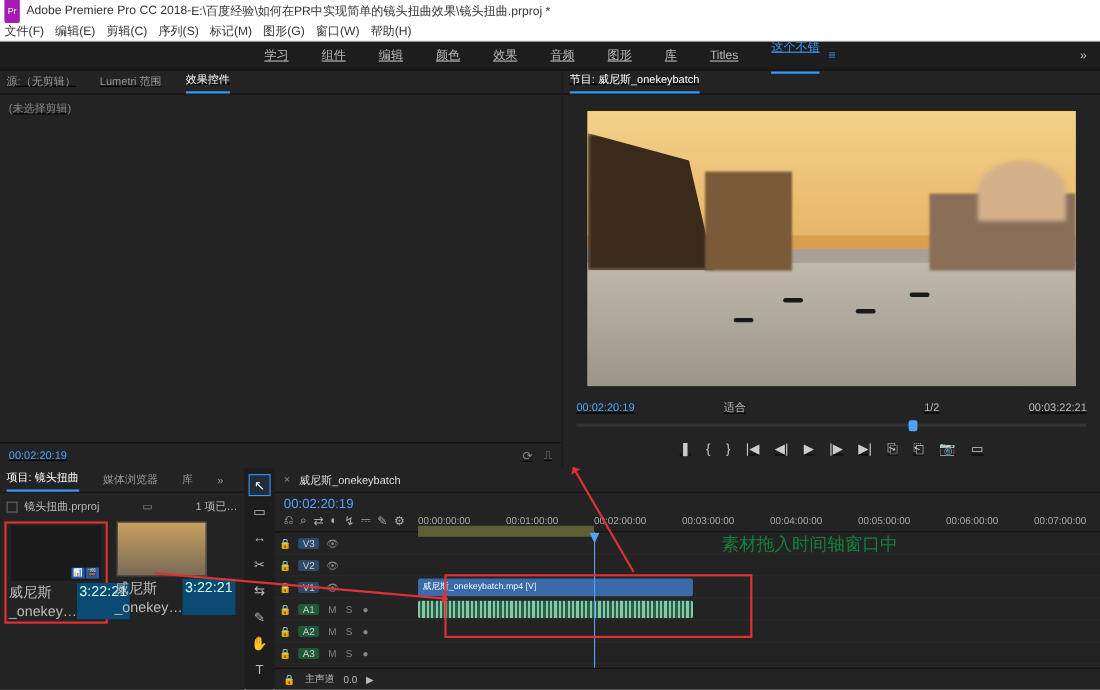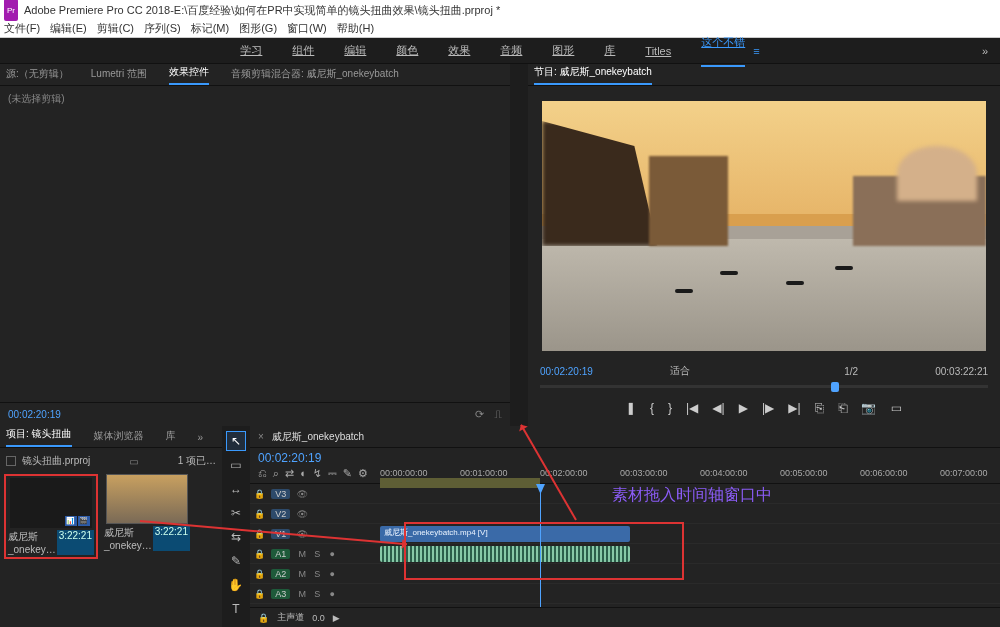--- a/index.html
+++ b/index.html
@@ -7,21 +7,21 @@
 .titlebar { height:20px; background:#fff; display:flex; align-items:center; padding:0 4px; font-size:11px; color:#333; }
 .titlebar .pr-icon { width:14px; height:22px; background:#a21caf; display:flex; align-items:center; justify-content:center; color:#fff; font-size:8px; font-weight:normal; border-radius:2px; margin-right:6px; }
 .menubar { height:18px; background:#fff; display:flex; align-items:center; padding:0 4px; font-size:11px; color:#333; gap:10px; border-bottom:1px solid #ccc; }
 .menubar span { cursor:default; }
 .workspace { height:calc(627px - 38px); background:#1d1d1d; display:flex; flex-direction:column; }
 .ws-tabs { height:26px; background:#1d1d1d; display:flex; align-items:center; justify-content:center; gap:30px; font-size:11px; color:#bbb; border-bottom:1px solid #111; position:relative; }
 .ws-tabs .ws-tab { cursor:default;text-decoration:underline; }
 .ws-tabs .ws-active { color:#3a99fc; border-bottom:2px solid #3a99fc; padding-bottom:15px; }
 .ws-tabs .ws-hamburger { color:#3a99fc; margin-left:-22px; }
 .ws-tabs .ws-more { position:absolute; right:12px; color:#bbb; }
-.panels-top { flex:0 0 362px; display:flex; gap:18px; }
+.panels-top { flex:0 0 362px; display:flex; gap:2px;text-decoration:underline; }
 .panels-bottom { flex:1; display:flex; gap:2px; }
 .panel { background:#232323; display:flex; flex-direction:column; min-width:0; }
 .panel-tabs { height:22px; display:flex; align-items:flex-end; font-size:10px; color:#999; padding:0 6px; gap:22px; border-bottom:1px solid #111; }
 .panel-tabs .ptab { cursor:default; padding-bottom:4px; }
 .panel-tabs .ptab.active { color:#fff; border-bottom:2px solid #3a99fc; }
 .source-left { flex:0 0 510px; }
 .program-right { flex:1; }
 .source-body { flex:1; display:flex; flex-direction:column; }
 .noselect { font-size:10px; color:#888; padding:6px 8px; }
 .fill { flex:1; }
@@ -50,21 +50,21 @@
 .proj-row1 { display:flex; align-items:center; justify-content:space-between; padding:2px 2px 6px; }
 .proj-filter { display:flex; align-items:center; gap:6px; }
 .proj-filter .box { width:10px; height:10px; border:1px solid #666; }
 .proj-bins { display:flex; gap:6px; }
 .proj-bin { border:2px solid #d33; padding:2px; display:flex; flex-direction:column; align-items:center; }
 .thumb-slot { width:82px; height:50px; background:#1a1a1a; position:relative; }
 .thumb-slot.sel { border:1px solid #555; }
 .thumb-slot .av { position:absolute; right:2px; bottom:2px; display:flex; gap:1px; }
 .thumb-slot .av div { width:12px; height:10px; background:#2b5aa8; font-size:7px; color:#bde; display:flex; align-items:center; justify-content:center; }
 .thumb-slot.alt { background:linear-gradient(#c8a060,#7a6a56); }
-.bin-label { display:flex; justify-content:space-between; width:86px; font-size:10px; margin-top:2px; }
+.bin-label { display:flex; justify-content:space-between; width:86px; font-size:13px; margin-top:2px; }
 .bin-label .dur { background:#0b4b73; color:#cfe; padding:0 2px; }
 .tools { flex:0 0 24px; background:#1d1d1d; display:flex; flex-direction:column; gap:6px; padding:6px 0; align-items:center; color:#bbb; font-size:12px; }
 .tools span { cursor:default; width:18px; height:18px; display:flex; align-items:center; justify-content:center; }
 .tools .sel { background:#3a99fc22; outline:1px solid #3a99fc; color:#fff; }
 .timeline { flex:1; background:#232323; display:flex; flex-direction:column; position:relative; }
 .tl-header { height:22px; display:flex; align-items:center; font-size:10px; color:#ddd; padding:0 8px; gap:8px; border-bottom:1px solid #111; }
 .tl-tc-row { display:flex; align-items:center; height:36px; border-bottom:1px solid #111; }
 .tl-tc-left { width:130px; padding:0 8px; display:flex; flex-direction:column; gap:2px; }
 .tl-tc-left .tc { color:#4fa3ff; font-size:12px; }
 .tl-tc-left .icons { display:flex; gap:6px; font-size:11px; color:#aaa; }
@@ -87,21 +87,21 @@
 .clip { position:absolute; top:2px; left:0; height:16px; border-radius:2px; font-size:8px; color:#eaf3ff; padding:1px 4px; overflow:hidden; }
 .clip.video { background:#3a6aa8; width:250px; }
 .clip.audio { background:#2b5e4a; width:250px; background-image:repeating-linear-gradient(90deg,#87c9a7 0 2px,transparent 2px 4px); }
 .red-box1 { position:absolute; border:2px solid #d33; left:404px; top:522px; width:280px; height:58px; pointer-events:none; }
 .arrow { position:absolute; width:2px; background:#d33; pointer-events:none; }
 .arrow::after { content:""; position:absolute; width:0; height:0; border:5px solid transparent; }
 .arrow1 { left:140px; top:520px; height:2px; width:268px; transform-origin:left; transform:rotate(5deg); }
 .arrow1::after { right:-5px; top:-4px; border-left-color:#d33; }
 .arrow2 { left:575px; top:410px; height:110px; transform:rotate(-30deg); transform-origin:bottom; }
 .arrow2::after { top:-5px; left:-4px; border-bottom-color:#d33; }
-.annot { position:absolute; left:612px; top:485px; color:#8b5cf6; font-size:16px; pointer-events:none; }
+.annot { position:absolute; left:656px; top:485px; color:#15803d; font-size:16px; pointer-events:none; }
 .master { height:20px; display:flex; align-items:center; gap:8px; font-size:9px; color:#bbb; padding:0 8px; border-top:1px solid #111; }
 </style>
 </head>
 <body>
 
 <div class="titlebar">
   <div class="pr-icon">Pr</div>
   <span>Adobe Premiere Pro CC 2018</span>
   <span> - </span>
   <span>E:\百度经验\如何在PR中实现简单的镜头扭曲效果\镜头扭曲.prproj *</span>
@@ -132,21 +132,20 @@
     <span class="ws-hamburger">≡</span>
     <span class="ws-more">»</span>
   </div>
 
   <div class="panels-top">
     <div class="panel source-left">
       <div class="panel-tabs">
         <span class="ptab">源:（无剪辑）</span>
         <span class="ptab">Lumetri 范围</span>
         <span class="ptab active">效果控件</span>
-        <span class="ptab">音频剪辑混合器: 威尼斯_onekeybatch</span>
       </div>
       <div class="source-body">
         <div class="noselect">(未选择剪辑)</div>
         <div class="fill"></div>
         <div class="src-ctrl">
           <span>00:02:20:19</span>
           <div class="right-icons">
             <span>⟳</span>
             <span>⎍</span>
           </div>

